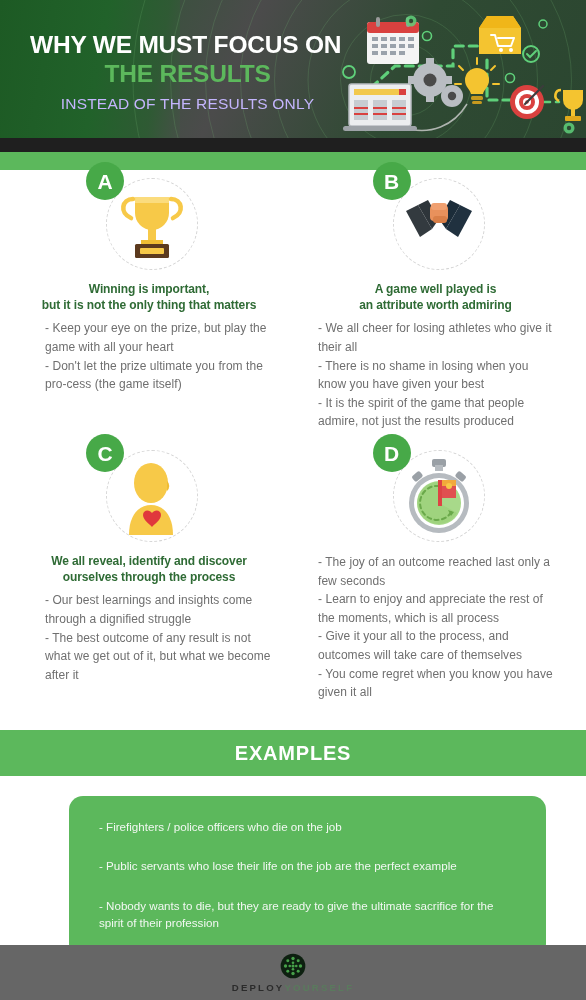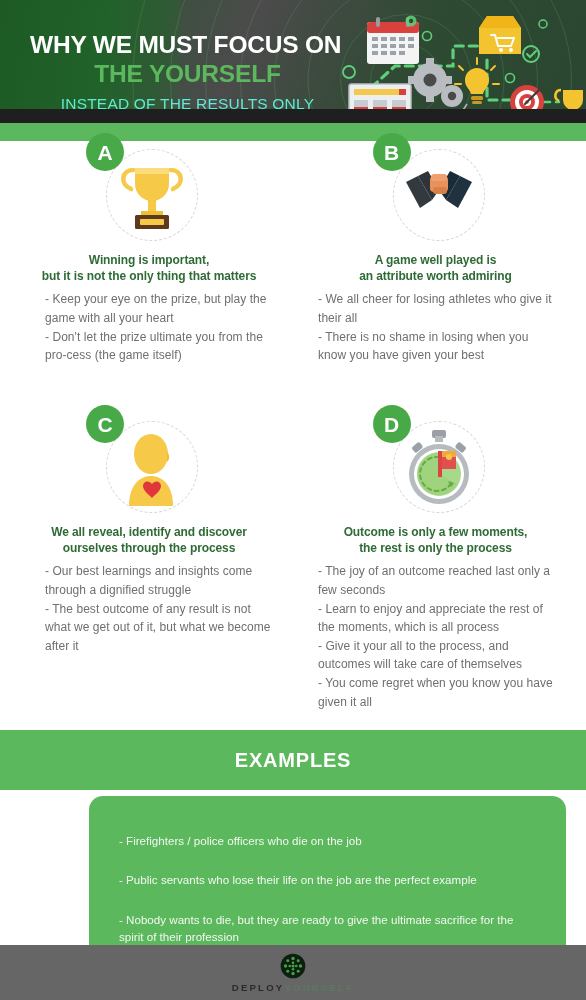--- a/index.html
+++ b/index.html
@@ -18,21 +18,21 @@
     height: 1000px;
     overflow: hidden;
     background: #ffffff;
     margin: 0 auto;
   }
 
   
   .header {
     position: relative;
     width: 586px;
-    height: 109px;
+    height: 138px;
     background: #4a4a4a;
     overflow: hidden;
   }
   .header-bg-left {
     position: absolute;
     left: 0; top: 0;
     width: 250px; height: 139px;
     background: linear-gradient(100deg, #1d5a24 0%, #21622a 40%, #2f5a34 62%, #4d4d4d 78%, #515151 100%);
   }
   .header-bg-right {
@@ -85,21 +85,21 @@
     color: #5cb85c;
     letter-spacing: -0.2px;
     line-height: 1.12;
     text-align: center;
     width: 315px;
     margin-top: 2px;
   }
   .h-line3 {
     font-size: 15.5px;
     font-weight: normal;
-    color: #5eead4;
+    color: #c4b5fd;
     letter-spacing: 0.2px;
     text-align: center;
     width: 315px;
     margin-top: 7px;
     white-space: nowrap;
   }
 
   
   .illus {
     position: absolute;
@@ -200,42 +200,41 @@
   #card-b .card-body, #card-d .card-body { padding-left: 10px; padding-right: 6px; }
   #card-a .card-title { padding: 0 6px; }
   #card-c .card-title { padding: 0 2px; }
 
   
   .examples-banner {
     position: absolute;
     left: 0;
     top: 730px;
     width: 586px;
-    height: 60px;
+    height: 46px;
     background: #5cb85c;
     display: flex;
     align-items: center;
     justify-content: center;
   }
   .examples-banner span {
     color: #ffffff;
     font-size: 20px;
     font-weight: bold;
     letter-spacing: 0.8px;
   }
   .examples-card {
     position: absolute;
     left: 69px;
     top: 796px;
     width: 477px;
     box-sizing: border-box;
     background: #5cb85c;
     border-radius: 14px;
-    padding: 36px 28px 26px 30px;
-    margin-left: 20px;
+    padding: 22px 28px 26px 30px;
   }
   .examples-card p {
     margin: 0 0 22px 0;
     color: #f2f8f2;
     font-size: 11.6px;
     line-height: 1.5;
   }
   .examples-card p:last-child { margin-bottom: 0; }
 
   
@@ -282,21 +281,21 @@
         <i class="r3"></i>
         <i class="r4"></i>
       <i class="r5"></i>
         <i class="r6"></i>
         <i class="r7"></i>
         <i class="r8"></i>
     </div>
 
     <div class="header-text">
       <div class="h-line1">WHY WE MUST FOCUS ON</div>
-      <div class="h-line2">THE YOURSELF</div>
+      <div class="h-line2">THE RESULTS</div>
       <div class="h-line3">INSTEAD OF THE RESULTS ONLY</div>
     </div>
 
     <svg class="illus" viewBox="0 0 250 128">
 
       <g stroke="#5fd07a" stroke-width="3.2" fill="none" stroke-dasharray="8 6" stroke-linecap="round">
         <path d="M38 108 L38 78 L60 58 L118 58 L118 38 L152 38"></path>
         <path d="M152 52 L152 92 L186 92"></path>
       </g>
       <g stroke="#5fd07a" stroke-width="2.6" fill="none" stroke-dasharray="7 6" stroke-linecap="round">
@@ -464,20 +463,21 @@
           <rect x="35" y="33" width="14" height="7" rx="3" fill="#d97f48"></rect>
         </svg>
       </div>
       <div class="card-title">
         <div>A game well played is</div>
         <div>an attribute worth admiring</div>
       </div>
       <div class="card-body">
         <p>- We all cheer for losing athletes who give it their all</p>
         <p>- There is no shame in losing when you know you have given your best</p>
+        <p>- It is the spirit of the game that people admire, not just the results produced</p>
       </div>
     </div>
 
     <div class="card" id="card-c">
       <div class="card-icon-wrap">
         <div class="dashed-circle"></div>
         <div class="badge">C</div>
         <svg class="art" viewBox="0 0 82 82">
           <ellipse cx="40" cy="28" rx="17" ry="20" fill="#f7c948"></ellipse>
           <path d="M56 26 a5 6 0 0 1 0 10 z" fill="#f0bd33"></path>
@@ -511,24 +511,20 @@
           <g stroke="#6aa94a" stroke-width="2" fill="none" stroke-dasharray="4 3.5" stroke-linecap="round">
             <path d="M41 31 A17 17 0 1 0 54 56"></path>
           </g>
           <path d="M50 55 l6 2 l-3 4 z" fill="#6aa94a"></path>
           <rect x="40" y="25" width="4" height="26" fill="#d44"></rect>
           <rect x="44" y="25" width="14" height="18" fill="#e05050"></rect>
           <rect x="44" y="25" width="14" height="6" fill="#f2a93b"></rect>
           <circle cx="51" cy="31" r="3" fill="#f7c948"></circle>
         </svg>
       </div>
-      <div class="card-title">
-        <div>Outcome is only a few moments,</div>
-        <div>the rest is only the process</div>
-      </div>
       <div class="card-body">
         <p>- The joy of an outcome reached last only a few seconds</p>
         <p>- Learn to enjoy and appreciate the rest of the moments, which is all process</p>
         <p>- Give it your all to the process, and outcomes will take care of themselves</p>
         <p>- You come regret when you know you have given it all</p>
       </div>
     </div>
   </div>
 
   <div class="examples-banner">

